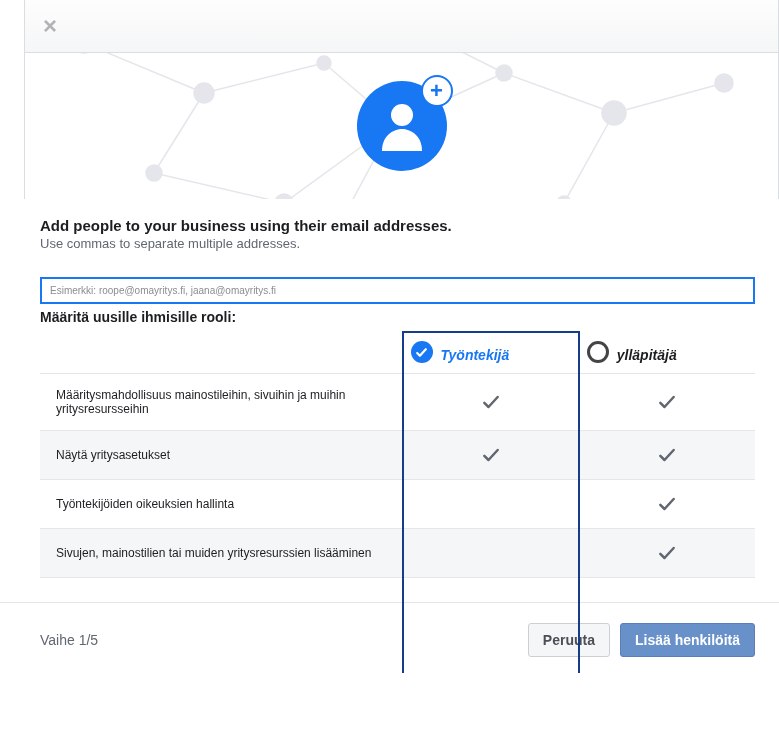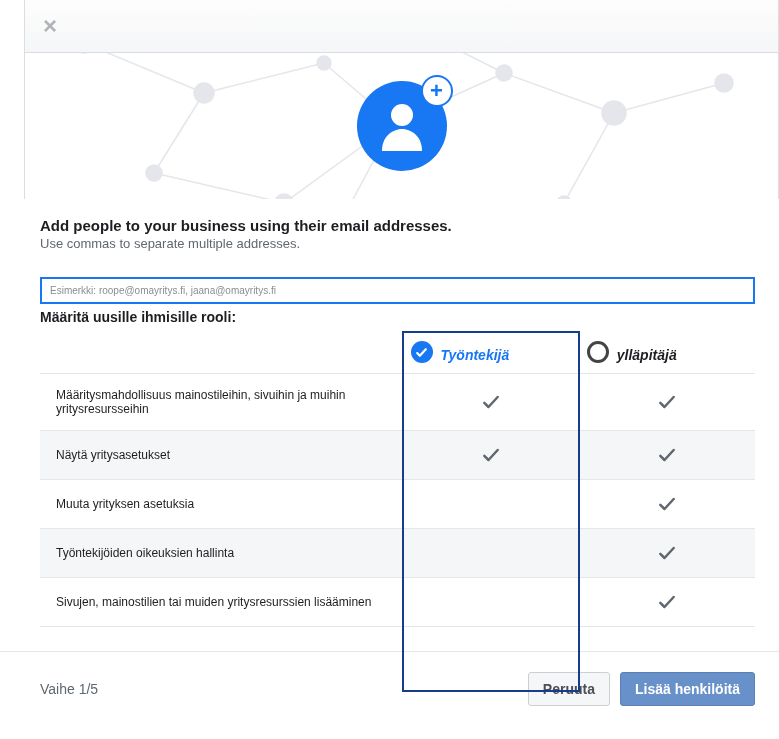--- a/index.html
+++ b/index.html
@@ -181,27 +181,20 @@
             <tr>
               <td class="desc">Näytä yritysasetukset</td>
               <td class="check"><span><svg width="20" height="20" viewBox="0 0 24 24" fill="none" stroke="#606770" stroke-width="3" stroke-linecap="round" stroke-linejoin="round">
                     <polyline points="4 13 9 18 20 6"></polyline>
                   </svg></span></td>
               <td class="check"><span><svg width="20" height="20" viewBox="0 0 24 24" fill="none" stroke="#606770" stroke-width="3" stroke-linecap="round" stroke-linejoin="round">
                     <polyline points="4 13 9 18 20 6"></polyline>
                   </svg></span></td>
             </tr>
             <tr>
-              <td class="desc">Muuta yrityksen asetuksia</td>
-              <td class="check"></td>
-              <td class="check"><span><svg width="20" height="20" viewBox="0 0 24 24" fill="none" stroke="#606770" stroke-width="3" stroke-linecap="round" stroke-linejoin="round">
-                    <polyline points="4 13 9 18 20 6"></polyline>
-                  </svg></span></td>
-            </tr>
-            <tr>
               <td class="desc">Työntekijöiden oikeuksien hallinta</td>
               <td class="check"></td>
               <td class="check"><span><svg width="20" height="20" viewBox="0 0 24 24" fill="none" stroke="#606770" stroke-width="3" stroke-linecap="round" stroke-linejoin="round">
                     <polyline points="4 13 9 18 20 6"></polyline>
                   </svg></span></td>
             </tr>
             <tr>
               <td class="desc">Sivujen, mainostilien tai muiden yritysresurssien lisääminen</td>
               <td class="check"></td>
               <td class="check"><span><svg width="20" height="20" viewBox="0 0 24 24" fill="none" stroke="#606770" stroke-width="3" stroke-linecap="round" stroke-linejoin="round">

